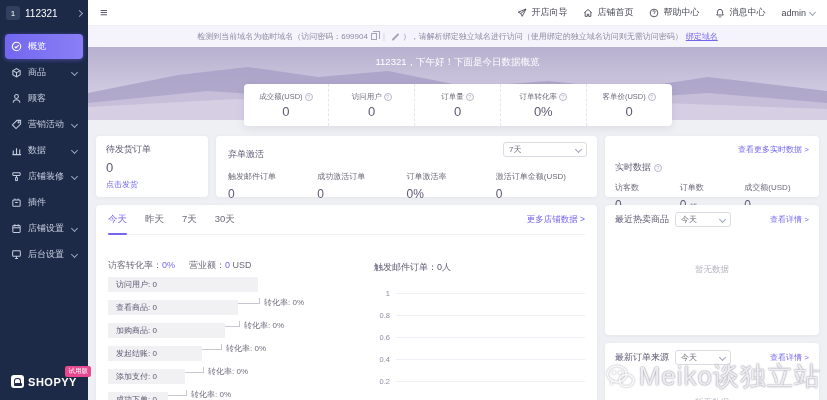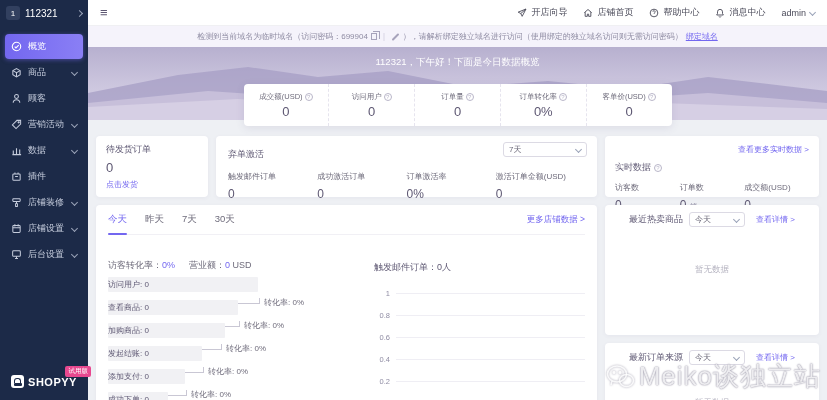--- a/index.html
+++ b/index.html
@@ -92,37 +92,37 @@
   .tabs { display:flex; align-items:center; gap:18px; height:30px; border-bottom:1px solid #f1f0f5; }
   .tab { font-size:9.5px; color:#6e6b7b; cursor:pointer; position:relative; height:30px; display:flex; align-items:center; }
   .tab.active { color:#7367f0; }
   .tab.active::after { content:""; position:absolute; left:0; right:0; bottom:0; height:2px; background:#7367f0; border-radius:1px; }
   .morelink { margin-left:auto; font-size:8.5px; color:#7367f0; cursor:pointer; }
   .summary { position:absolute; left:12px; top:54px; font-size:9px; color:#6e6b7b; display:flex; gap:14px;text-align:right; }
   .summary .pv2 { color:#7367f0; }
   .funnel { position:absolute; left:12px; top:72px; width:250px; }
   .frow { position:relative; height:23px; }
   .fbar { height:15px; background:#f1f1f4; border-radius:1px; display:flex; align-items:center;
-    padding-left:0; font-size:8px; color:#5e5873; white-space:nowrap; }
+    padding-left:8px; font-size:8px; color:#5e5873; white-space:nowrap; }
   .conn { position:absolute; top:16px; display:flex; align-items:flex-end; gap:4px; }
   .elbow { width:26px; height:6px; border-bottom:1px solid #c9c7d4; border-right:1px solid #c9c7d4; position:relative; }
   .elbow::before { content:""; position:absolute; left:-2px; bottom:-3px; border-top:3px solid transparent;
     border-bottom:3px solid transparent; border-right:4px solid #9d9ab0; }
   .clabel { font-size:8px; color:#6e6b7b; white-space:nowrap; transform:translateY(4px); }
   .chart { position:absolute; left:278px; right:12px; top:56px; }
   .chart-title { font-size:9px; color:#5e5873; }
   .grid { margin-top:8px; }
   .grow { display:flex; align-items:center; height:22px; }
   .gl { width:22px; text-align:right; font-size:7.5px; color:#8f8ca3; padding-right:6px; }
   .gline { flex:1; border-top:1px solid #efeef4; position:relative; }
   .grow:last-child .gline { border-top:2px solid #7367f0; }
 
   
   .rightcol { width:214px; display:flex; flex-direction:column; gap:8px; }
-  .panel { padding:7px 24px; position:relative; }
+  .panel { padding:7px 10px; position:relative; }
   .panel-hot { height:130px; }
   .panel-src { height:120px; }
   .phead { display:flex; align-items:center; gap:6px; }
   .phead .select { width:56px; height:15px; }
   .plink2 { margin-left:auto; font-size:8px; color:#7367f0; cursor:pointer; }
   .empty { position:absolute; left:0; right:0; top:45%; text-align:center; font-size:8.5px; color:#b5b3c0; }
 
   
   .watermark { position:absolute; right:6px; bottom:6px; display:flex; align-items:center; gap:4px;
     font-size:26px; color:rgba(255,255,255,.82); z-index:9; pointer-events:none;
@@ -172,33 +172,33 @@
       </div>
       <div class="mitem">
         <svg width="11" height="11" viewBox="0 0 12 12" fill="none" stroke="#c6cddd" stroke-width="1.2">
             <path d="M2.5 10.5V6M6 10.5V3.5M9.5 10.5V5M1.5 10.5h9.5"></path>
           </svg>
         <span class="lbl">数据</span>
         <span class="chev down"></span>
       </div>
       <div class="mitem">
         <svg width="11" height="11" viewBox="0 0 12 12" fill="none" stroke="#c6cddd" stroke-width="1.1">
-            <rect x="2" y="3.2" width="8" height="7" rx="1"></rect>
-            <path d="M4.3 3.2V1.5M7.7 3.2V1.5M4.5 6h3"></path>
-          </svg>
-        <span class="lbl">插件</span>
-      </div>
-      <div class="mitem">
-        <svg width="11" height="11" viewBox="0 0 12 12" fill="none" stroke="#c6cddd" stroke-width="1.1">
             <rect x="2" y="1.8" width="8" height="3" rx="0.6"></rect>
             <path d="M6 4.8v2.4"></path>
             <rect x="5" y="7.2" width="2" height="3.2" rx="0.4"></rect>
           </svg>
         <span class="lbl">店铺装修</span>
         <span class="chev down"></span>
+      </div>
+      <div class="mitem">
+        <svg width="11" height="11" viewBox="0 0 12 12" fill="none" stroke="#c6cddd" stroke-width="1.1">
+            <rect x="2" y="3.2" width="8" height="7" rx="1"></rect>
+            <path d="M4.3 3.2V1.5M7.7 3.2V1.5M4.5 6h3"></path>
+          </svg>
+        <span class="lbl">插件</span>
       </div>
       <div class="mitem">
         <svg width="11" height="11" viewBox="0 0 12 12" fill="none" stroke="#c6cddd" stroke-width="1.1">
             <rect x="2" y="2.6" width="8" height="7.8" rx="1"></rect>
             <path d="M2 5.2h8M4.2 1.4v2.4M7.8 1.4v2.4"></path>
           </svg>
         <span class="lbl">店铺设置</span>
         <span class="chev down"></span>
       </div>
       <div class="mitem">

